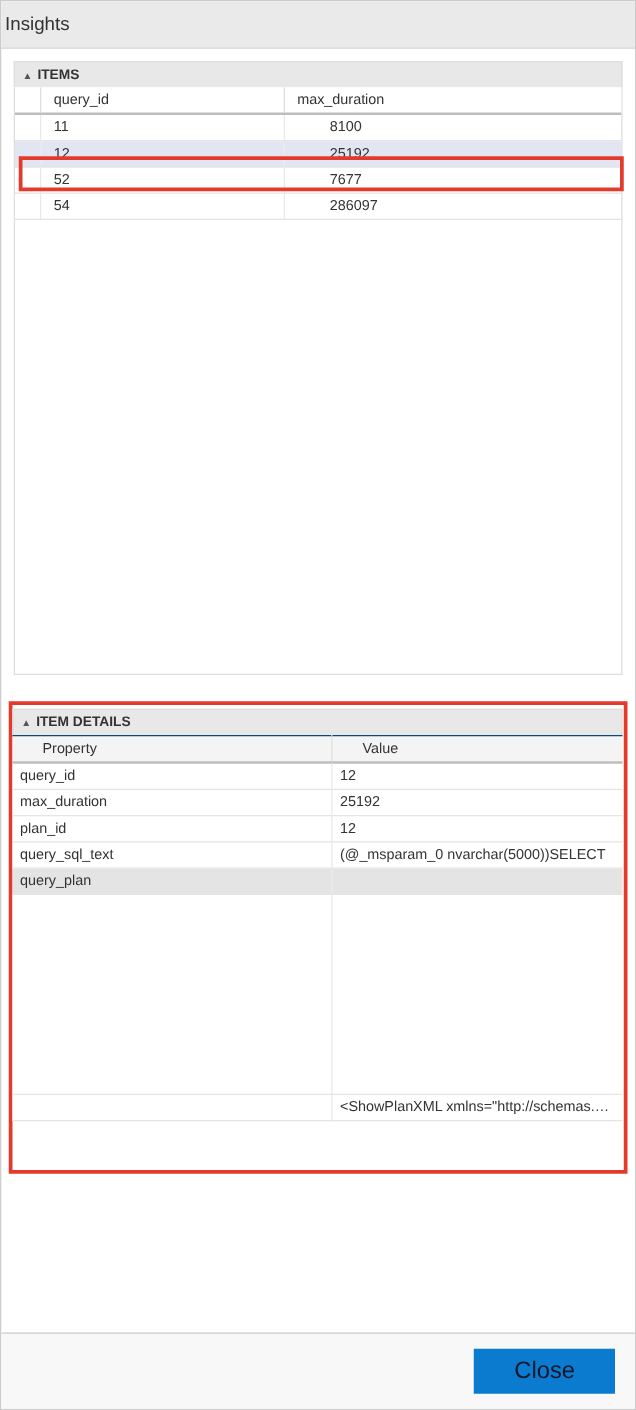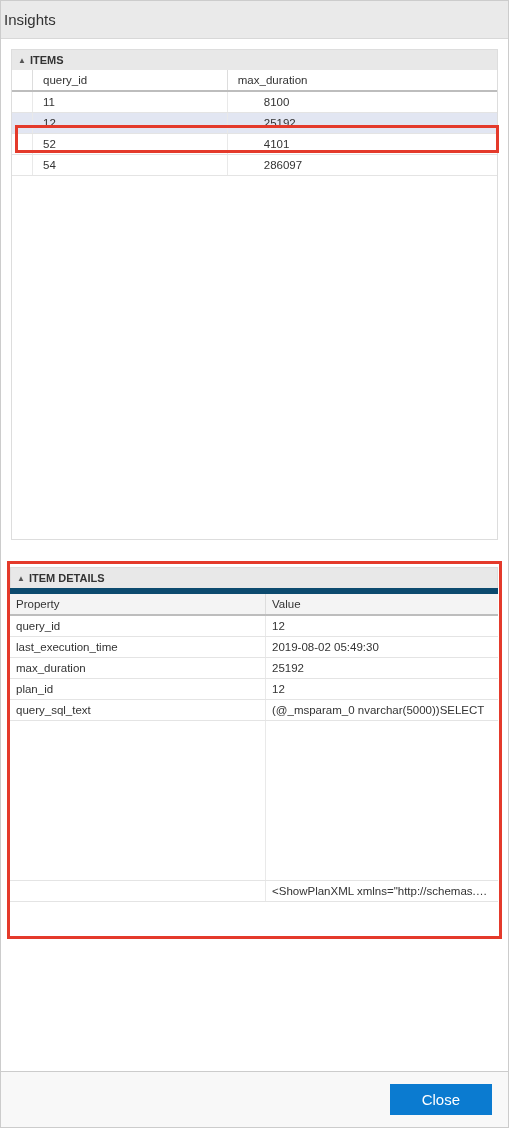--- a/index.html
+++ b/index.html
@@ -107,25 +107,25 @@
       color: #555;
     }
     table.details-table {
       width: 100%;
       border-collapse: collapse;
       font-size: 11.5px;
     }
     table.details-table thead th {
       text-align: left;
       font-weight: normal;
-      padding: 4px 6px;
+      padding: 4px 24px;
       background: #f4f4f4;
       border-bottom: 2px solid #bdbdbd;
       border-right: 1px solid #ddd;
-      border-top: 6px solid #0c4a6e;
+      border-top: 1px solid #0c4a6e;
     }
     table.details-table thead th:last-child { border-right: none; }
     table.details-table tbody td {
       padding: 4px 6px;
       border-bottom: 1px solid #e4e4e4;
       border-right: 1px solid #e9e9e9;
       background: #fff;
       vertical-align: top;
     }
     table.details-table tbody td:last-child { border-right: none; }
@@ -144,24 +144,24 @@
       left: 0;
       right: 0;
       padding: 12px 16px;
       border-top: 1px solid #ccc;
       background: #f8f8f8;
       display: flex;
       justify-content: flex-end;
     }
     .close-btn {
       background: #0b7bd0;
-      color: #ffffff;
+      color: #0f172a;
       border: none;
       padding: 7px 32px;
-      font-size: 15px;
+      font-size: 19px;
       cursor: pointer;
     }
     .truncate {
       white-space: nowrap;
       overflow: hidden;
       text-overflow: ellipsis;
       max-width: 220px;
       display: block;
     }
   </style>
@@ -191,21 +191,21 @@
             <td>8100</td>
           </tr>
           <tr class="selected">
             <td class="row-handle"></td>
             <td>12</td>
             <td>25192</td>
           </tr>
           <tr>
             <td class="row-handle"></td>
             <td>52</td>
-            <td>4101</td>
+            <td>7677</td>
           </tr>
           <tr>
             <td class="row-handle"></td>
             <td>54</td>
             <td>286097</td>
           </tr>
         </tbody>
     </table>
   </div>
 </div>
@@ -223,34 +223,34 @@
         <th class="col-prop">Property</th>
         <th class="col-val">Value</th>
       </tr>
     </thead>
     <tbody id="details-tbody">
         <tr>
           <td>query_id</td>
           <td>12</td>
         </tr>
         <tr>
-          <td>last_execution_time</td>
-          <td>2019-08-02 05:49:30</td>
-        </tr>
-        <tr>
           <td>max_duration</td>
           <td>25192</td>
         </tr>
         <tr>
           <td>plan_id</td>
           <td>12</td>
         </tr>
         <tr>
           <td>query_sql_text</td>
           <td>(@_msparam_0 nvarchar(5000))SELECT</td>
+        </tr>
+        <tr class="selected-detail">
+          <td>query_plan</td>
+          <td></td>
         </tr>
         <tr class="detail-gap-row">
           <td></td>
           <td></td>
         </tr>
         <tr>
           <td></td>
           <td>
             <span class="truncate">&lt;ShowPlanXML xmlns="http://schemas.microsof...</span>
           </td>

